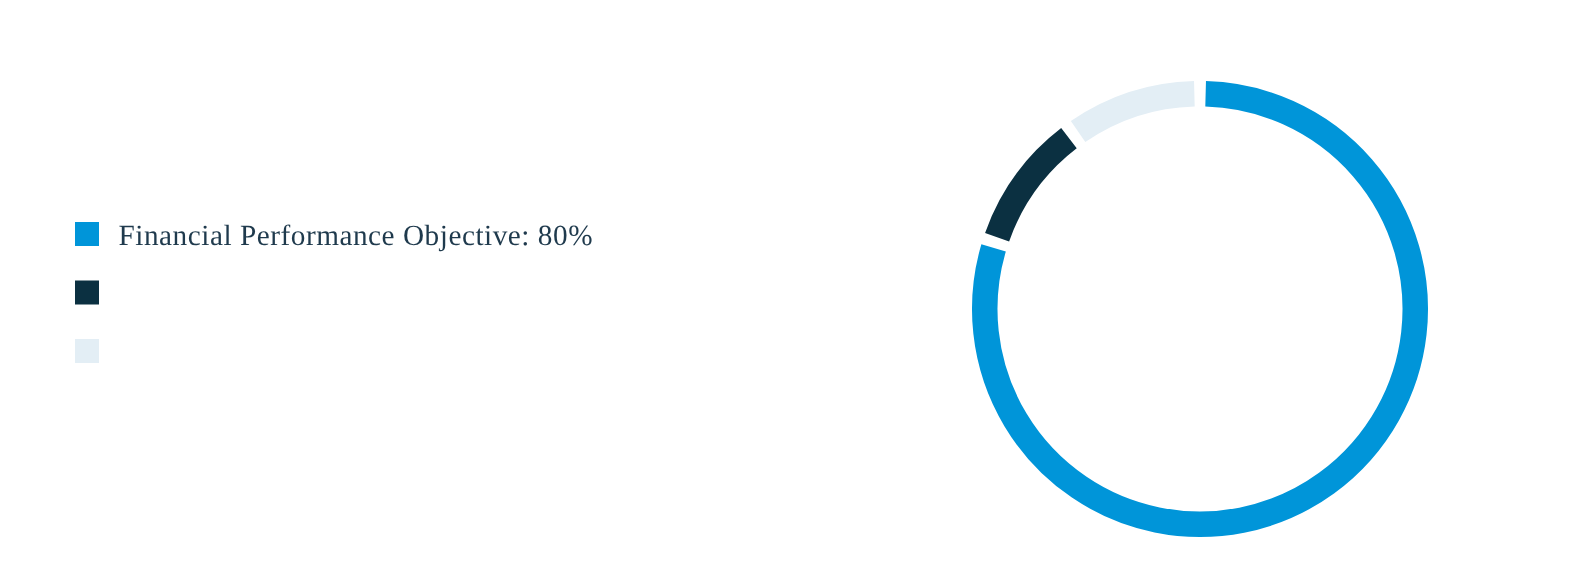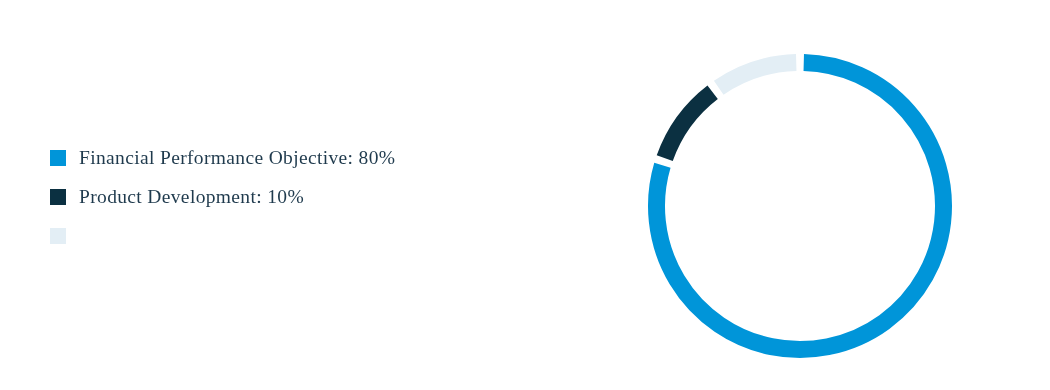--- a/index.html
+++ b/index.html
@@ -25,21 +25,20 @@
   #legend {
     position: absolute;
     left: 50px;
     top: 148px;
     display: flex;
     flex-direction: column;
     gap: 19px;
   }
   .legend-item {
     display: flex;
-    align-items: center;
     height: 20px;
   }
   .legend-swatch {
     width: 16px;
     height: 16px;
     flex: 0 0 16px;
     margin-right: 13px;
     display: block;
   }
   .legend-label {
@@ -77,21 +76,20 @@
 
   <div id="legend">
 
     <div class="legend-item">
       <span class="legend-swatch" style="background: rgb(0, 149, 217);"></span>
       <span class="legend-label">Financial Performance Objective: 80%</span>
     </div>
 
     <div class="legend-item">
       <span class="legend-swatch" style="background: rgb(11, 48, 65);"></span>
-      <span class="legend-label">Product Development: 10%</span>
     </div>
 
     <div class="legend-item">
       <span class="legend-swatch" style="background: rgb(227, 238, 245);"></span>
     </div>
 
   </div>
 
   <div id="donut-wrap">
     <svg id="donut-svg" viewBox="0 0 304 304">

